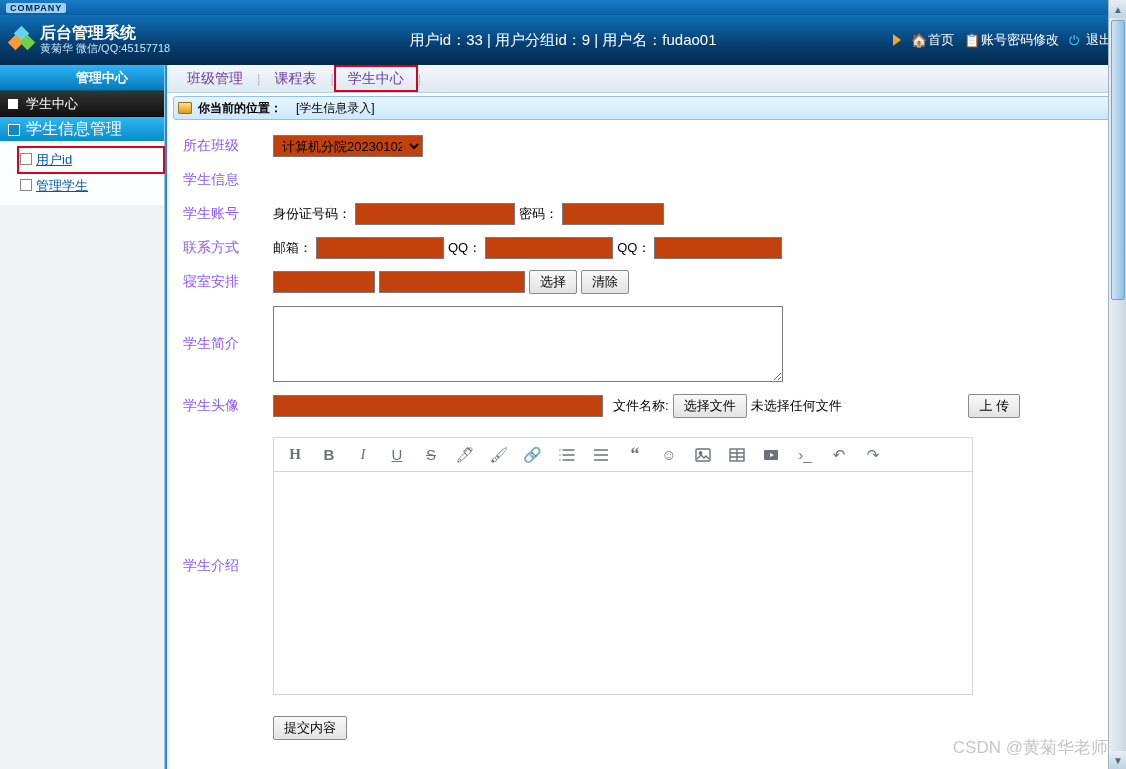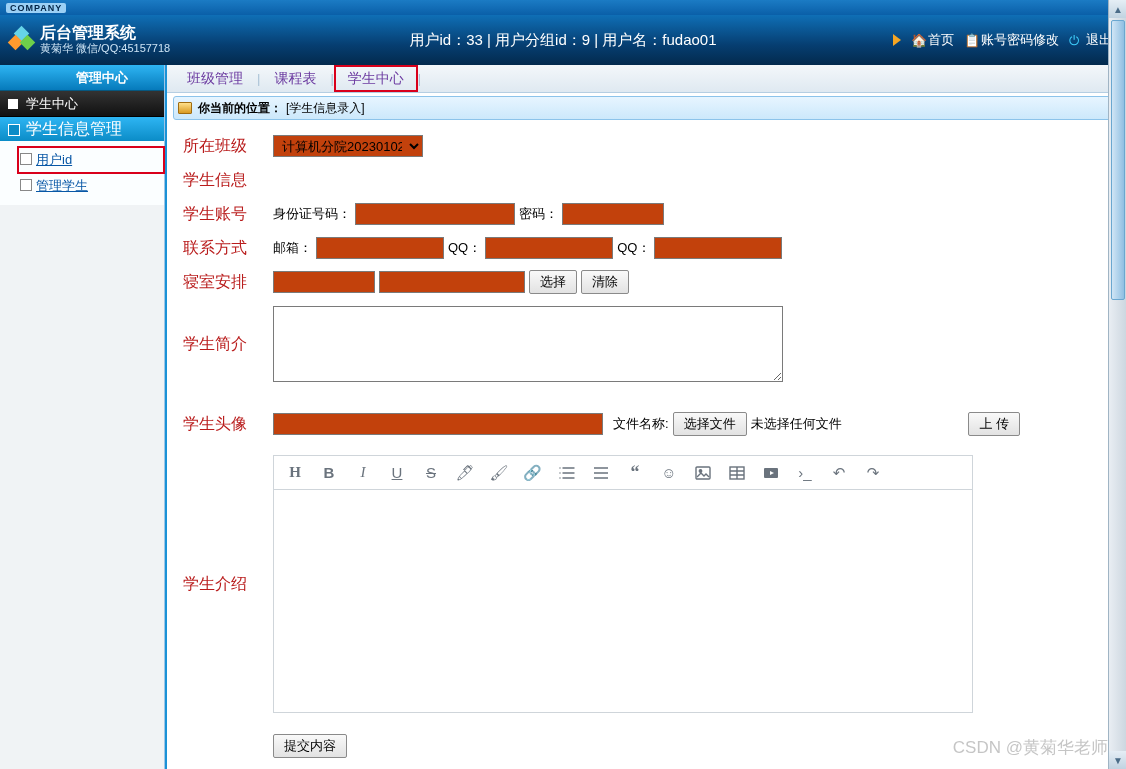--- a/index.html
+++ b/index.html
@@ -33,21 +33,21 @@
 .tree-item.highlight{outline:2px solid #d9001b;outline-offset:-1px;text-decoration:underline;}
 .main{flex:1;display:flex;flex-direction:column;background:#fff;border-left:2px solid #1b92d6;}
 .tabs-bar{height:28px;background:linear-gradient(#f3f7fa,#dfe9f1);border-bottom:1px solid #b5cee2;display:flex;align-items:center;padding-left:6px;}
 .tab{padding:0 14px;font-size:14px;color:#6b3aa0;cursor:pointer;display:flex;align-items:center;height:100%;position:relative;}
 .tab.highlighted{outline:2px solid #d9001b;outline-offset:-2px;}
 .tab-divider{color:#aac2d6;}
 .location-bar{height:24px;background:linear-gradient(#e7f5ff,#cce8fb);border:1px solid #8cc3ea;border-radius:3px;margin:3px 6px;display:flex;align-items:center;font-size:12px;padding-left:4px;}
 .loc-icon{display:inline-block;width:14px;height:12px;background:linear-gradient(#ffe08a,#d99a22);border:1px solid #a06c10;border-radius:1px;margin-right:6px;}
 .content{flex:1;overflow:auto;padding:6px 10px;position:relative;}
 .form-row{display:flex;align-items:center;min-height:34px;}
-.form-label{width:96px;font-size:16px;color:#b91c1c;padding-left:6px;}
+.form-label{width:96px;font-size:14px;color:#8b5cf6;padding-left:6px;}
 .form-content{flex:1;display:flex;flex-wrap:wrap;align-items:center;gap:4px;font-size:13px;}
 select,input[type=text]{border:1px solid #7a7a7a;height:22px;font-size:13px;padding:0 4px;background:#c2410c;}
 select{height:22px;}
 .btn{border:1px solid #8a8a8a;background:linear-gradient(#f9f9f9,#e2e2e2);padding:2px 10px;font-size:13px;cursor:pointer;border-radius:2px;}
 textarea.intro{width:510px;height:76px;border:1px solid #7a7a7a;resize:both;}
 .avatar-row input.av-path{width:330px;}
 .rte-wrap{width:700px;}
 .rte-toolbar{height:34px;border:1px solid #cfd5da;border-bottom:none;display:flex;align-items:center;gap:16px;padding:0 12px;background:#fff;}
 .rte-tb-icon{width:18px;height:18px;display:flex;align-items:center;justify-content:center;color:#6a737d;cursor:pointer;font-size:15px;}
 .rte-tb-icon svg{width:18px;height:18px;stroke:#6a737d;fill:none;stroke-width:1.4;}
@@ -113,21 +113,21 @@
         <span class="tab-divider">|</span>
       <div class="tab">课程表</div>
         <span class="tab-divider">|</span>
       <div class="tab highlighted">学生中心</div>
         <span class="tab-divider">|</span>
     </div>
 
     <div class="location-bar">
       <span class="loc-icon"></span>
       <b>你当前的位置：</b>
-      <span style="margin-left:4px;">[学生信息录入]</span>
+      <span style="margin-left:14px;">[学生信息录入]</span>
     </div>
 
     <div class="content">
       <div class="form-row">
         <div class="form-label">所在班级</div>
         <div class="form-content">
           <select style="width:150px;"><option>计算机分院20230102</option></select>
         </div>
       </div>
 
@@ -167,21 +167,21 @@
         </div>
       </div>
 
       <div class="form-row" style="align-items:center;min-height:90px;">
         <div class="form-label">学生简介</div>
         <div class="form-content">
           <textarea class="intro" style=""></textarea>
         </div>
       </div>
 
-      <div class="form-row avatar-row" style="margin-top:18px;">
+      <div class="form-row avatar-row" style="">
         <div class="form-label">学生头像</div>
         <div class="form-content" style="width:100%;">
           <input type="text" class="av-path" style="">
           <span style="margin-left:6px;">文件名称:</span>
           <button class="btn">选择文件</button>
           <span>未选择任何文件</span>
           <button class="btn" style="margin-left:auto;margin-right:96px;">上 传</button>
         </div>
       </div>
 

